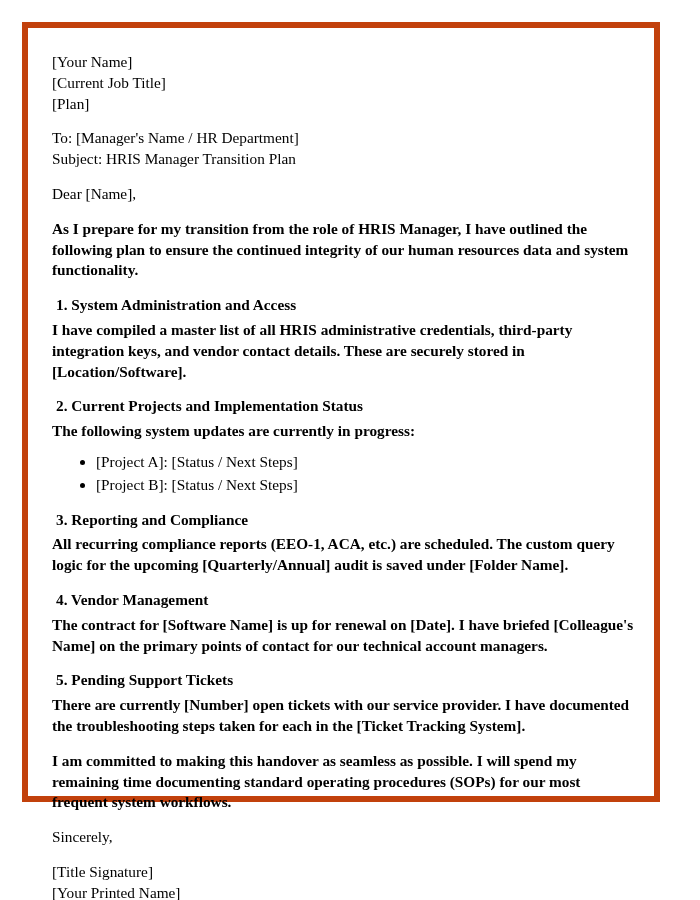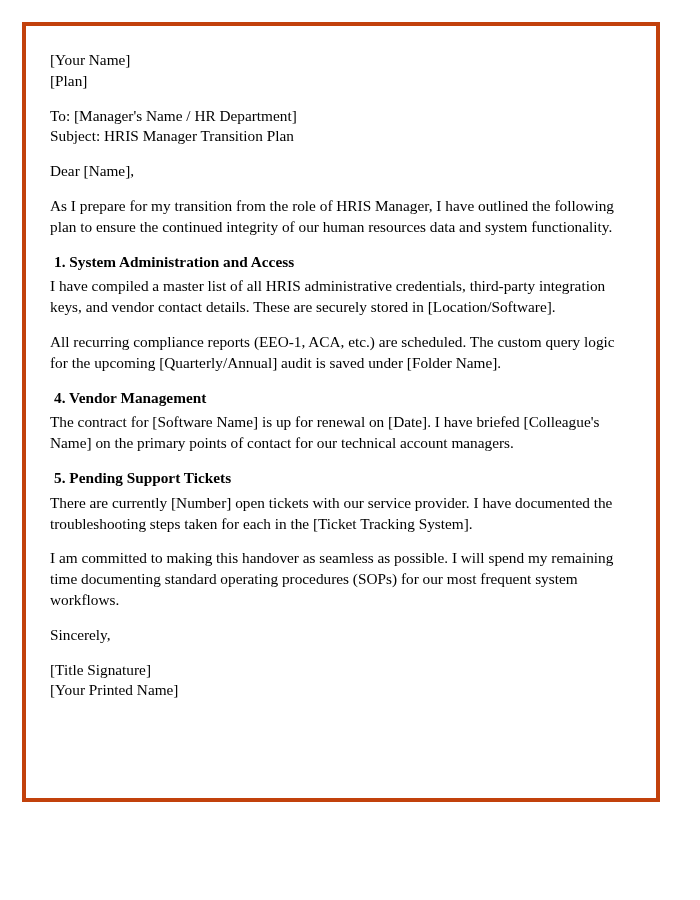--- a/index.html
+++ b/index.html
@@ -13,21 +13,21 @@
     font-family: "Liberation Serif", serif;
     color: #000000;
     overflow: hidden;
   }
   .page {
     position: absolute;
     left: 22px;
     top: 22px;
     width: 638px;
     height: 780px;
-    border: 4px solid #c2410c;
+    border: 6px solid #c2410c;
     box-sizing: border-box;
     background: #ffffff;
   }
   .doc-body {
     position: absolute;
     left: 24px;
     top: 24px;
     width: 586px;
     font-size: 15.3px;
     line-height: 1.36;
@@ -38,39 +38,41 @@
   .line {
     white-space: pre-wrap;
   }
   .heading {
     font-weight: bold;
     margin: 4px;
   }
   .para {
     margin: 0;
     text-align: left;
+    font-weight: bold;
   }
   ul.bullets {
     margin: 10px 0 10px 0;
     padding-left: 44px;
     list-style-type: disc;
   }
   ul.bullets li {
     margin: 0 0 2px 0;
   }
   .section { margin-bottom: 14px; }
 </style>
 </head>
 <body>
 
 <div class="page">
   <div class="doc-body">
 
     <div class="block">
       <div class="line">[Your Name]</div>
+      <div class="line">[Current Job Title]</div>
       <div class="line">[Plan]</div>
     </div>
 
     <div class="block">
       <div class="line">To: [Manager's Name / HR Department]</div>
       <div class="line">Subject: HRIS Manager Transition Plan</div>
     </div>
 
     <div class="block">
       <div class="line">Dear [Name],</div>
@@ -78,22 +80,31 @@
 
     <div class="block">
       <p class="para">As I prepare for my transition from the role of HRIS Manager, I have outlined the following plan to ensure the continued integrity of our human resources data and system functionality.</p>
     </div>
 
     <div class="section">
       <div class="heading">1. System Administration and Access</div>
       <p class="para">I have compiled a master list of all HRIS administrative credentials, third-party integration keys, and vendor contact details. These are securely stored in [Location/Software].</p>
     </div>
 
+    <div class="section">
+      <div class="heading">2. Current Projects and Implementation Status</div>
+      <p class="para">The following system updates are currently in progress:</p>
+      <ul class="bullets">
+        <li>[Project A]: [Status / Next Steps]</li>
+        <li>[Project B]: [Status / Next Steps]</li>
+      </ul>
+    </div>
 
     <div class="section">
+      <div class="heading">3. Reporting and Compliance</div>
       <p class="para">All recurring compliance reports (EEO-1, ACA, etc.) are scheduled. The custom query logic for the upcoming [Quarterly/Annual] audit is saved under [Folder Name].</p>
     </div>
 
     <div class="section">
       <div class="heading">4. Vendor Management</div>
       <p class="para">The contract for [Software Name] is up for renewal on [Date]. I have briefed [Colleague's Name] on the primary points of contact for our technical account managers.</p>
     </div>
 
     <div class="section">
       <div class="heading">5. Pending Support Tickets</div>

